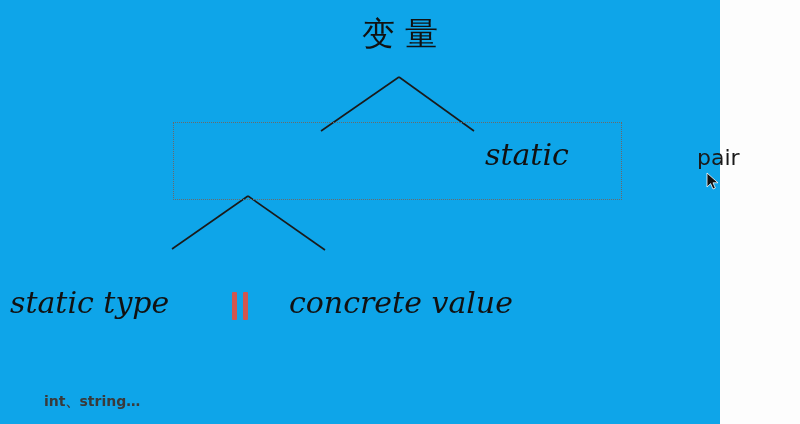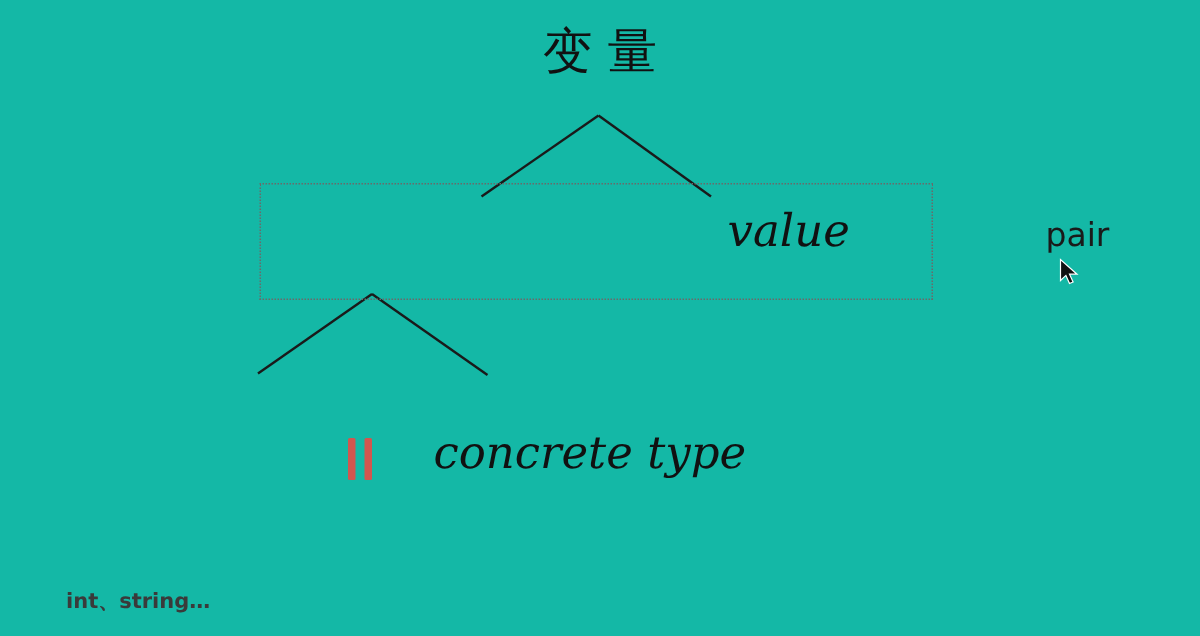--- a/index.html
+++ b/index.html
@@ -8,23 +8,23 @@
   }
   body {
     width: 800px;
     height: 424px;
     background: #fdfdfd;
     font-family: "Liberation Sans", sans-serif;
     overflow: hidden;
   }
   #canvas {
     position: relative;
-    width: 800px;
+    width: 720px;
     height: 424px;
-    background: #14b8a6;
+    background: #0ea5e9;
   }
   .abs { position: absolute; }
 
   
   #title {
     left: 0;
     top: 12px;
     width: 800px;
     text-align: center;
     font-family: "DejaVu Sans", sans-serif;
@@ -155,31 +155,32 @@
     <line x1="399" y1="77" x2="321" y2="131" stroke="#1a1a1a" stroke-width="1.6"></line>
     <line x1="399" y1="77" x2="474" y2="131" stroke="#1a1a1a" stroke-width="1.6"></line>
 
     <line x1="248" y1="196" x2="172" y2="249" stroke="#1a1a1a" stroke-width="1.6"></line>
     <line x1="248" y1="196" x2="325" y2="250" stroke="#1a1a1a" stroke-width="1.6"></line>
   </svg>
 
   <div id="pair-box" class="abs"></div>
 
 
-  <div id="label-value" class="abs script">value</div>
+  <div id="label-value" class="abs script">static</div>
 
   <div id="label-pair" class="abs">pair</div>
 
+  <div id="label-static-type" class="abs script">static type</div>
 
   <div id="equals-mark" class="abs">
     <span class="bar b1"></span>
     <span class="bar b2"></span>
   </div>
 
-  <div id="label-concrete-type" class="abs script">concrete type</div>
+  <div id="label-concrete-type" class="abs script">concrete value</div>
 
   <div id="note-left" class="abs">int、string…</div>
 
 
   <svg id="cursor" class="abs" viewBox="0 0 14 20">
     <path d="M1 1 L1 15 L4.6 11.6 L7 17 L9.4 16 L7 10.8 L12 10.8 Z" fill="#111111" stroke="#ffffff" stroke-width="0.8"></path>
   </svg>
 
 </div>
 

